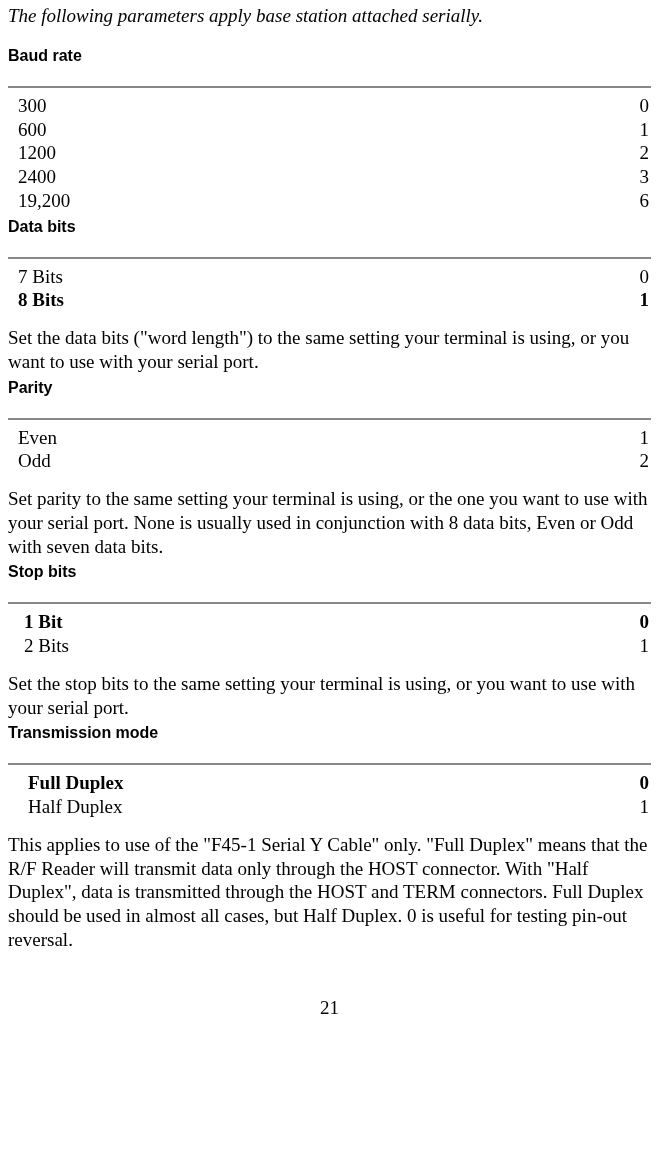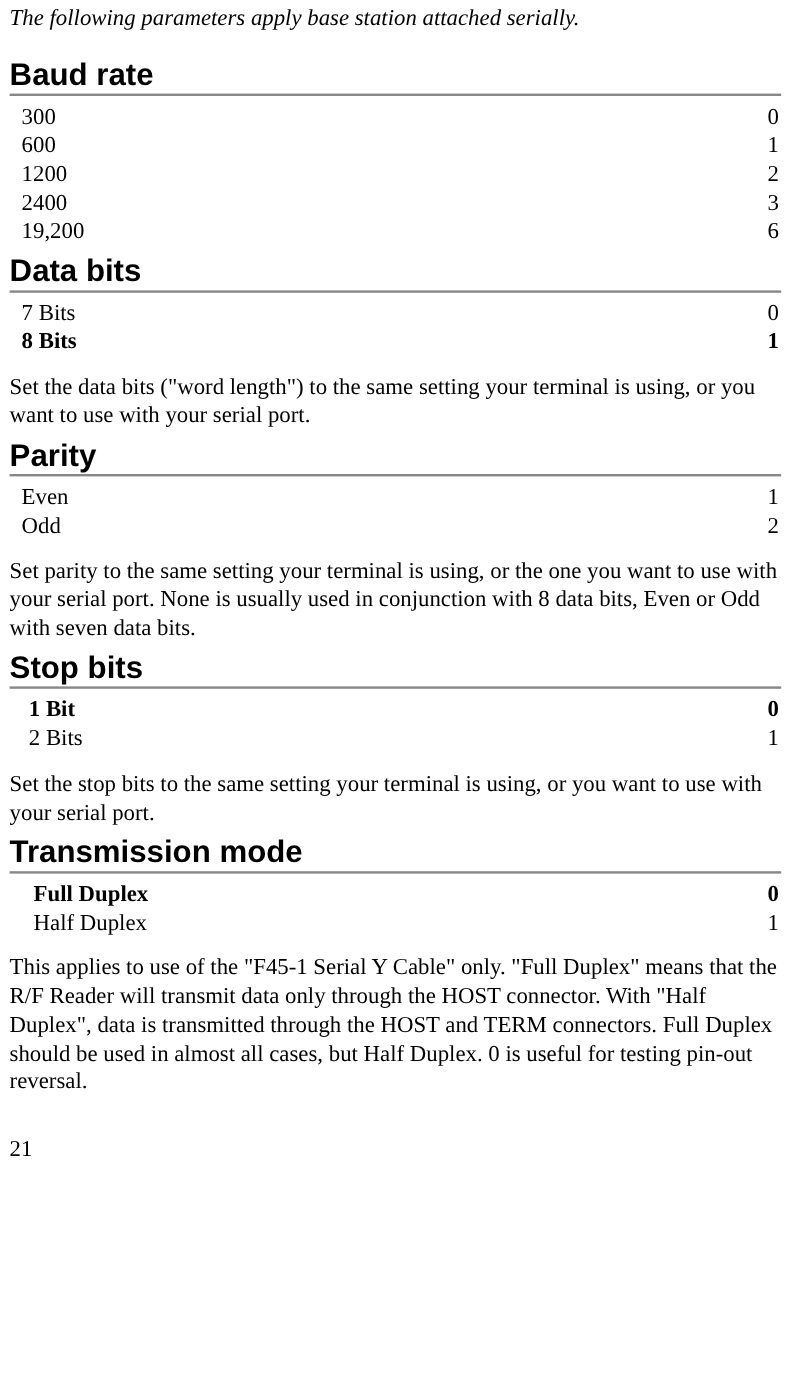--- a/index.html
+++ b/index.html
@@ -12,23 +12,23 @@
     width: 643px;
     line-height: 1.25;
   }
   .intro {
     font-style: italic;
     margin-bottom: 18px;
   }
   h2.section {
     font-family: Arial, Helvetica, sans-serif;
     font-weight: bold;
-    font-size: 26px;
+    font-size: 16px;
     margin: 4px 0 0 0;
-    padding-bottom: 0;
+    padding-bottom: 20px;
     border-bottom: 2px solid #888;
   }
   h2.section.first {
     margin-top: 2px;
   }
   table.opts {
     width: 100%;
     border-collapse: collapse;
     margin-top: 6px;
   }
@@ -43,22 +43,22 @@
     text-align: right;
     padding-right: 2px;
   }
   .bold {
     font-weight: bold;
   }
   .para {
     margin-top: 14px;
   }
   .pagenum {
-    text-align: left;
-    margin-top: 32px;
+    text-align: center;
+    margin-top: 44px;
     font-size: 19px;
   }
 </style>
 </head>
 <body>
 
 <div class="intro">The following parameters apply base station attached serially.</div>
 
 <h2 class="section first">Baud rate</h2>
 <table class="opts">

